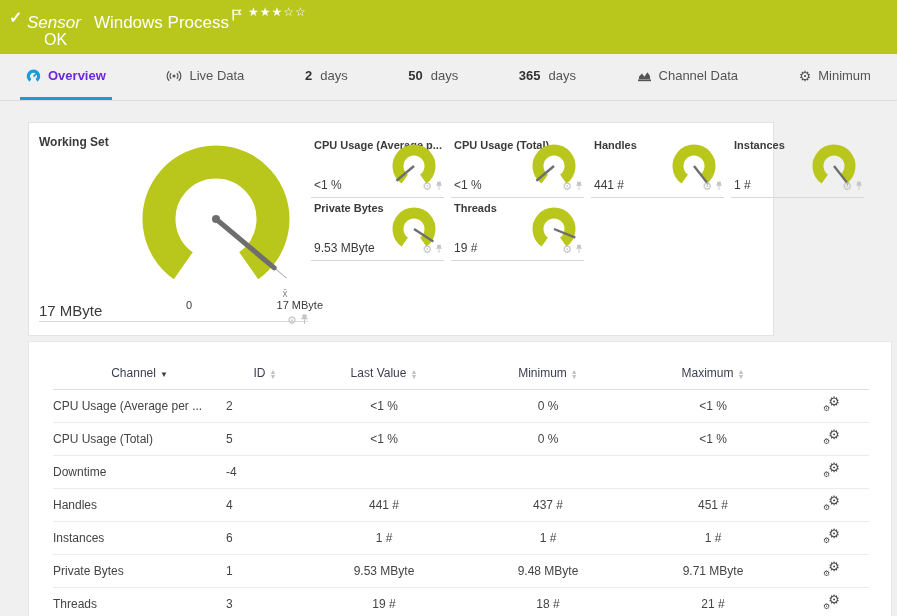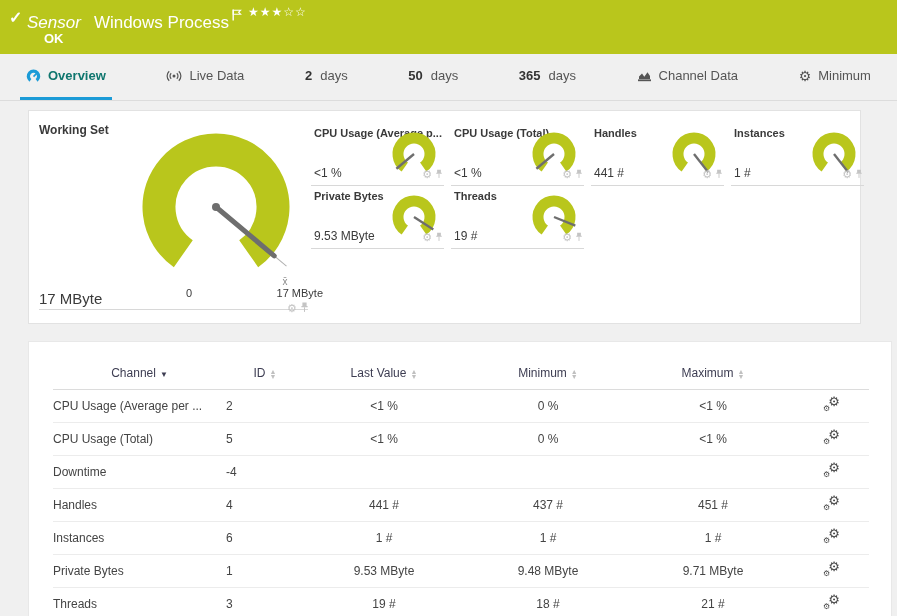--- a/index.html
+++ b/index.html
@@ -12,33 +12,33 @@
     color:#3a3a3a;
   }
   
   .topbar { position:absolute; left:0; top:0; width:897px; height:54px; background:#b9c61c; color:#fff; }
   .topbar .check { position:absolute; left:9px; top:8px; font-size:16px; font-weight:bold; }
   .titleline { position:absolute; left:27px; top:6px; font-size:17px; white-space:nowrap; }
   .titleline .prefix { font-style:italic; margin-right:13px; }
   .flagwrap { display:inline-block; vertical-align:super; margin-left:3px; }
   .stars { position:absolute; left:248px; top:5px; font-size:12px; letter-spacing:1px; }
   .stars .star { cursor:pointer; }
-  .status-ok { position:absolute; left:44px; top:31px; font-size:13px; font-weight:bold;text-align:center; }
+  .status-ok { position:absolute; left:44px; top:31px; font-size:16px; font-weight:normal;text-align:center; }
   
   .tabbar { position:absolute; left:0; top:54px; width:897px; height:47px;
             border-bottom:1px solid #dcdcdc; display:flex; justify-content:space-between;
             align-items:stretch; padding:0 20px; }
   .tab { display:flex; align-items:center; gap:7px; font-size:13px; color:#555;
          border-bottom:3px solid transparent; padding:0 6px; cursor:pointer; white-space:nowrap; }
-  .tab.active { border-bottom-color:#1b9bd7; color:#0f766e; font-weight:bold; }
+  .tab.active { border-bottom-color:#1b9bd7; color:#6d28d9; font-weight:bold; }
   .tab .num { font-weight:bold; color:#333; margin-right:1px; }
   .tab svg { display:block; }
   .tab .gearglyph { font-size:14px; color:#555; }
   
-  .gauges-panel { position:absolute; left:28px; top:110px; width:833px; height:214px;
+  .gauges-panel { position:absolute; left:28px; top:122px; width:746px; height:214px;
                   background:#fff; border:1px solid #e2e2e2; }
   .main-cell { position:absolute; left:0; top:0; width:282px; height:100%; }
   .mg-title { position:absolute; left:10px; top:12px; font-size:12px; font-weight:bold; }
   .main-gauge-svg { position:absolute; left:82px; top:14px; }
   .mg-scale-min { position:absolute; left:148px; top:176px; width:24px; text-align:center; font-size:11px; }
   .mg-scale-max { position:absolute; left:210px; top:176px; width:84px; text-align:right; font-size:11px; }
   .mg-value { position:absolute; left:10px; top:179px; font-size:15px; }
   .mg-underline { position:absolute; left:10px; top:198px; width:269px; border-bottom:1px solid #d8d8d8; }
   .cell-icons { position:absolute; display:flex; gap:3px; align-items:center; color:#c4c4c4; }
   .mg-icons { left:258px; top:188px; }

